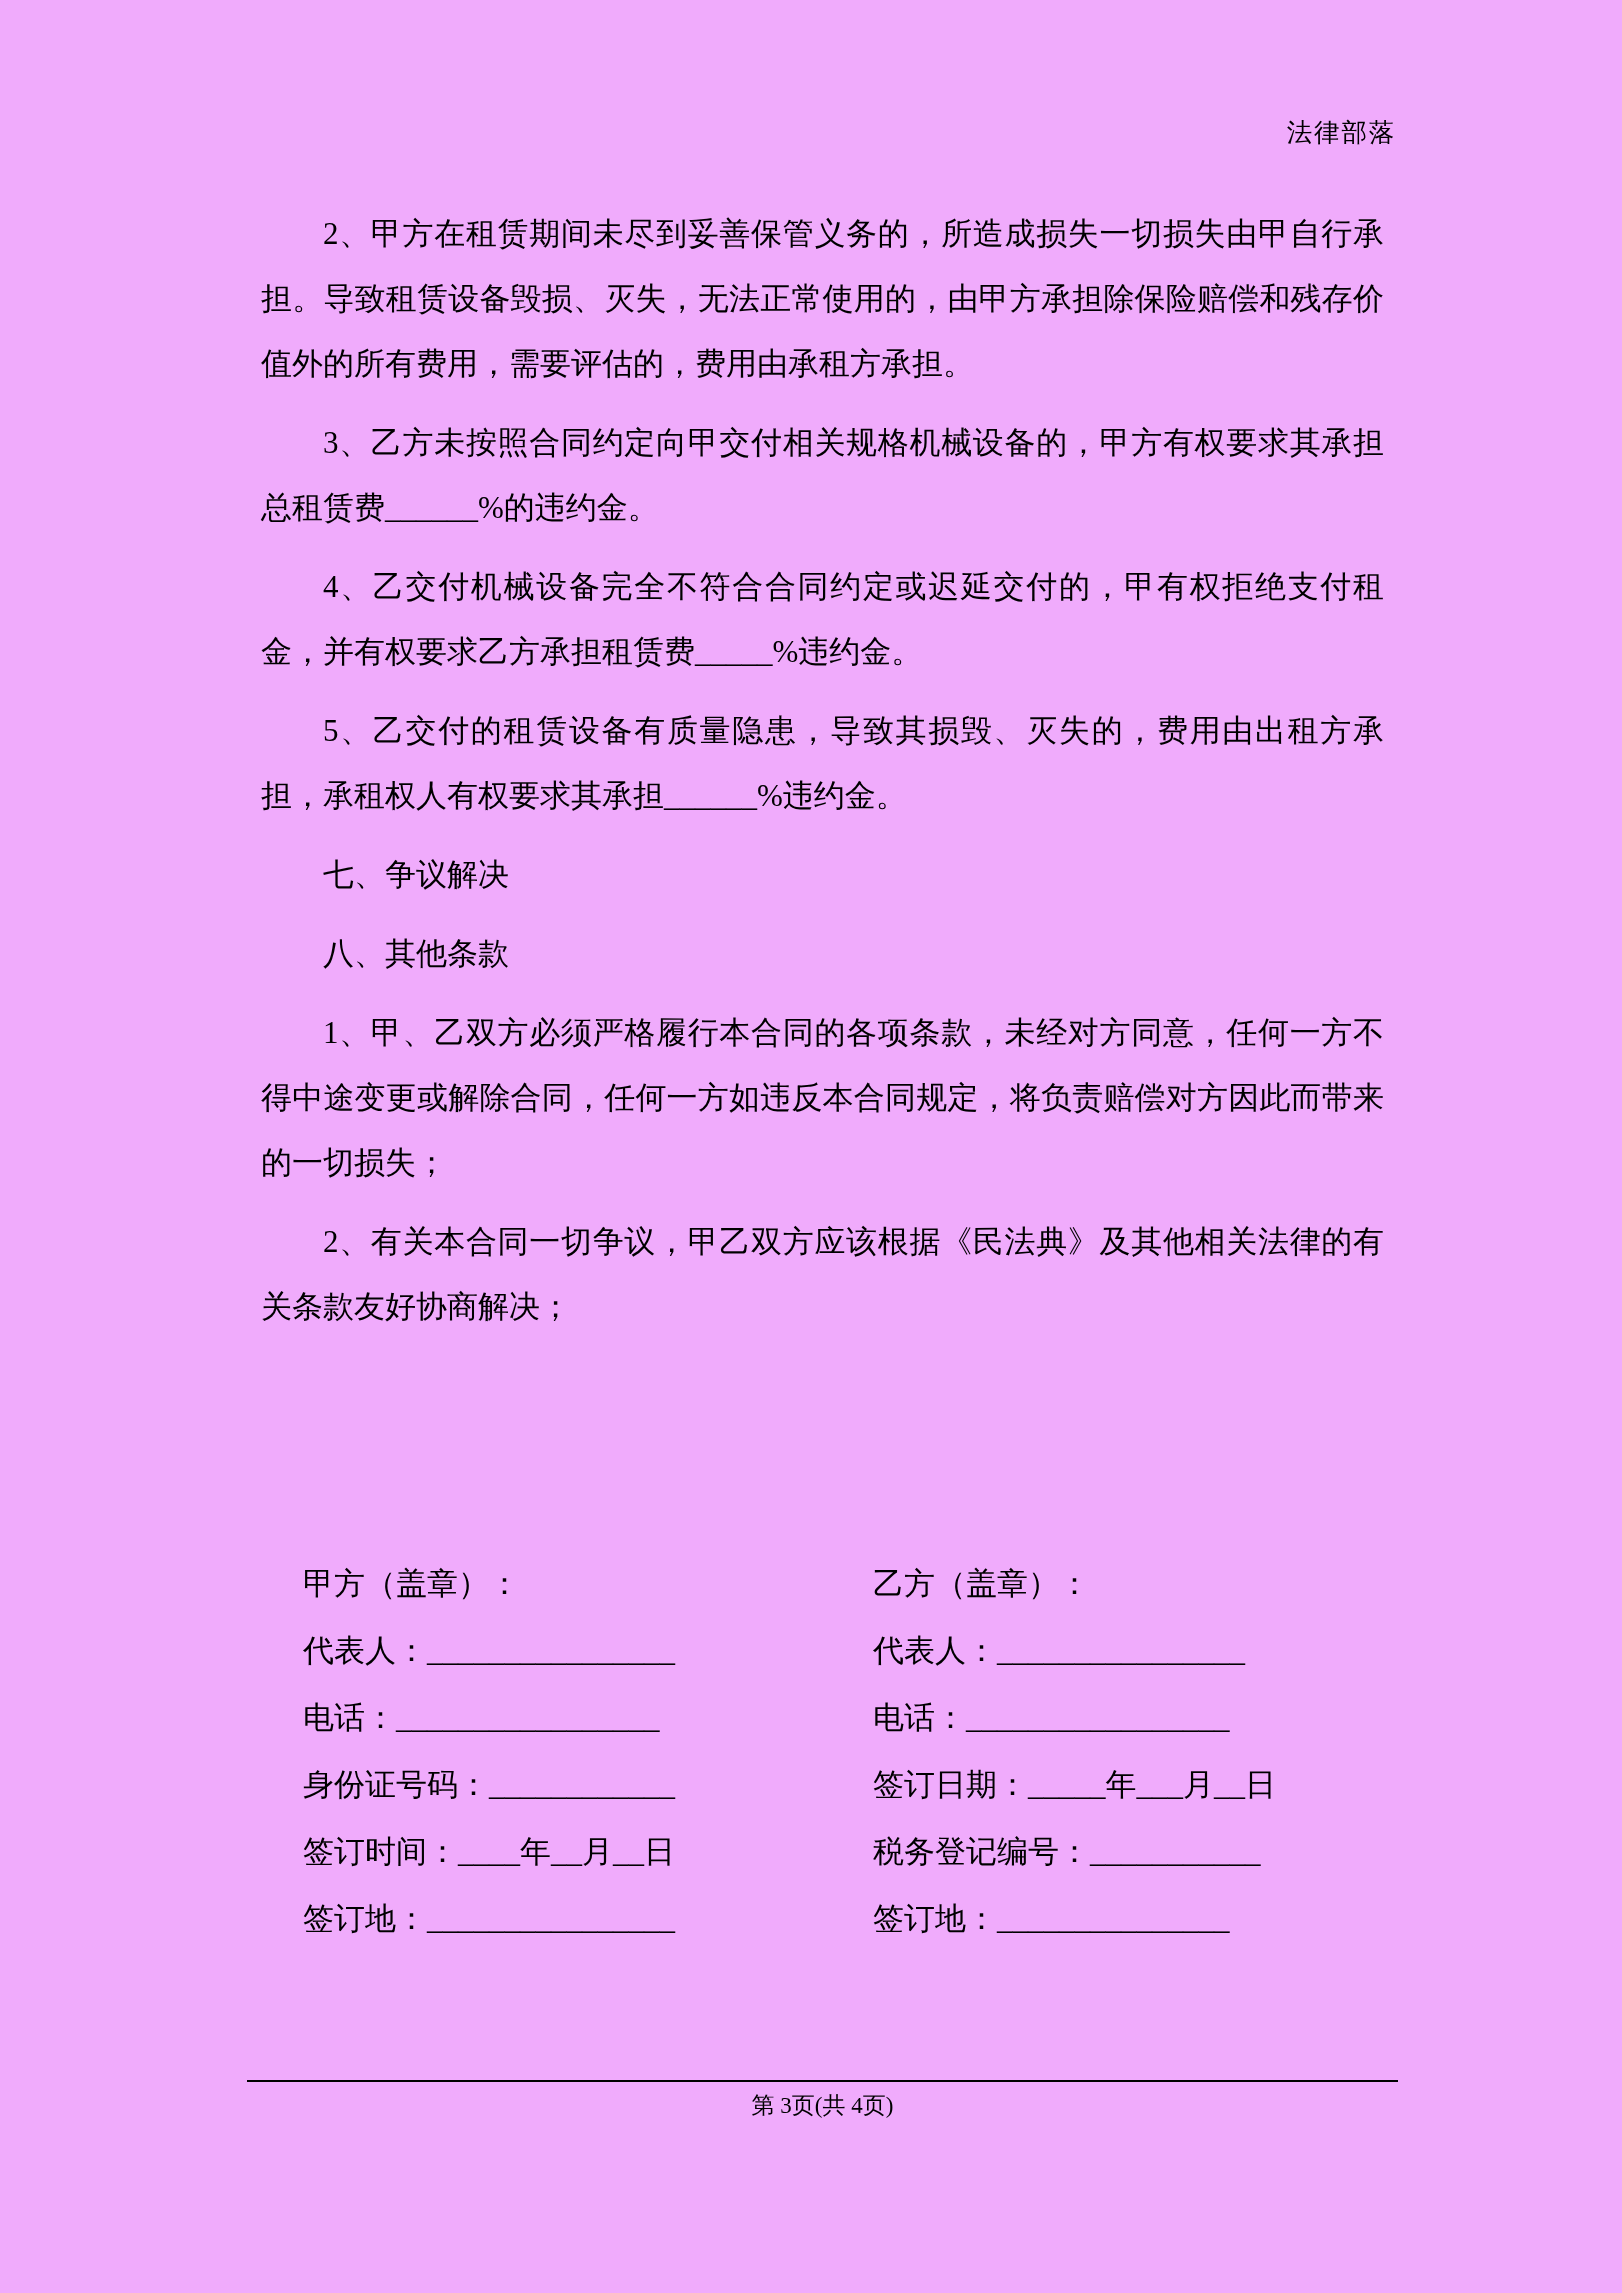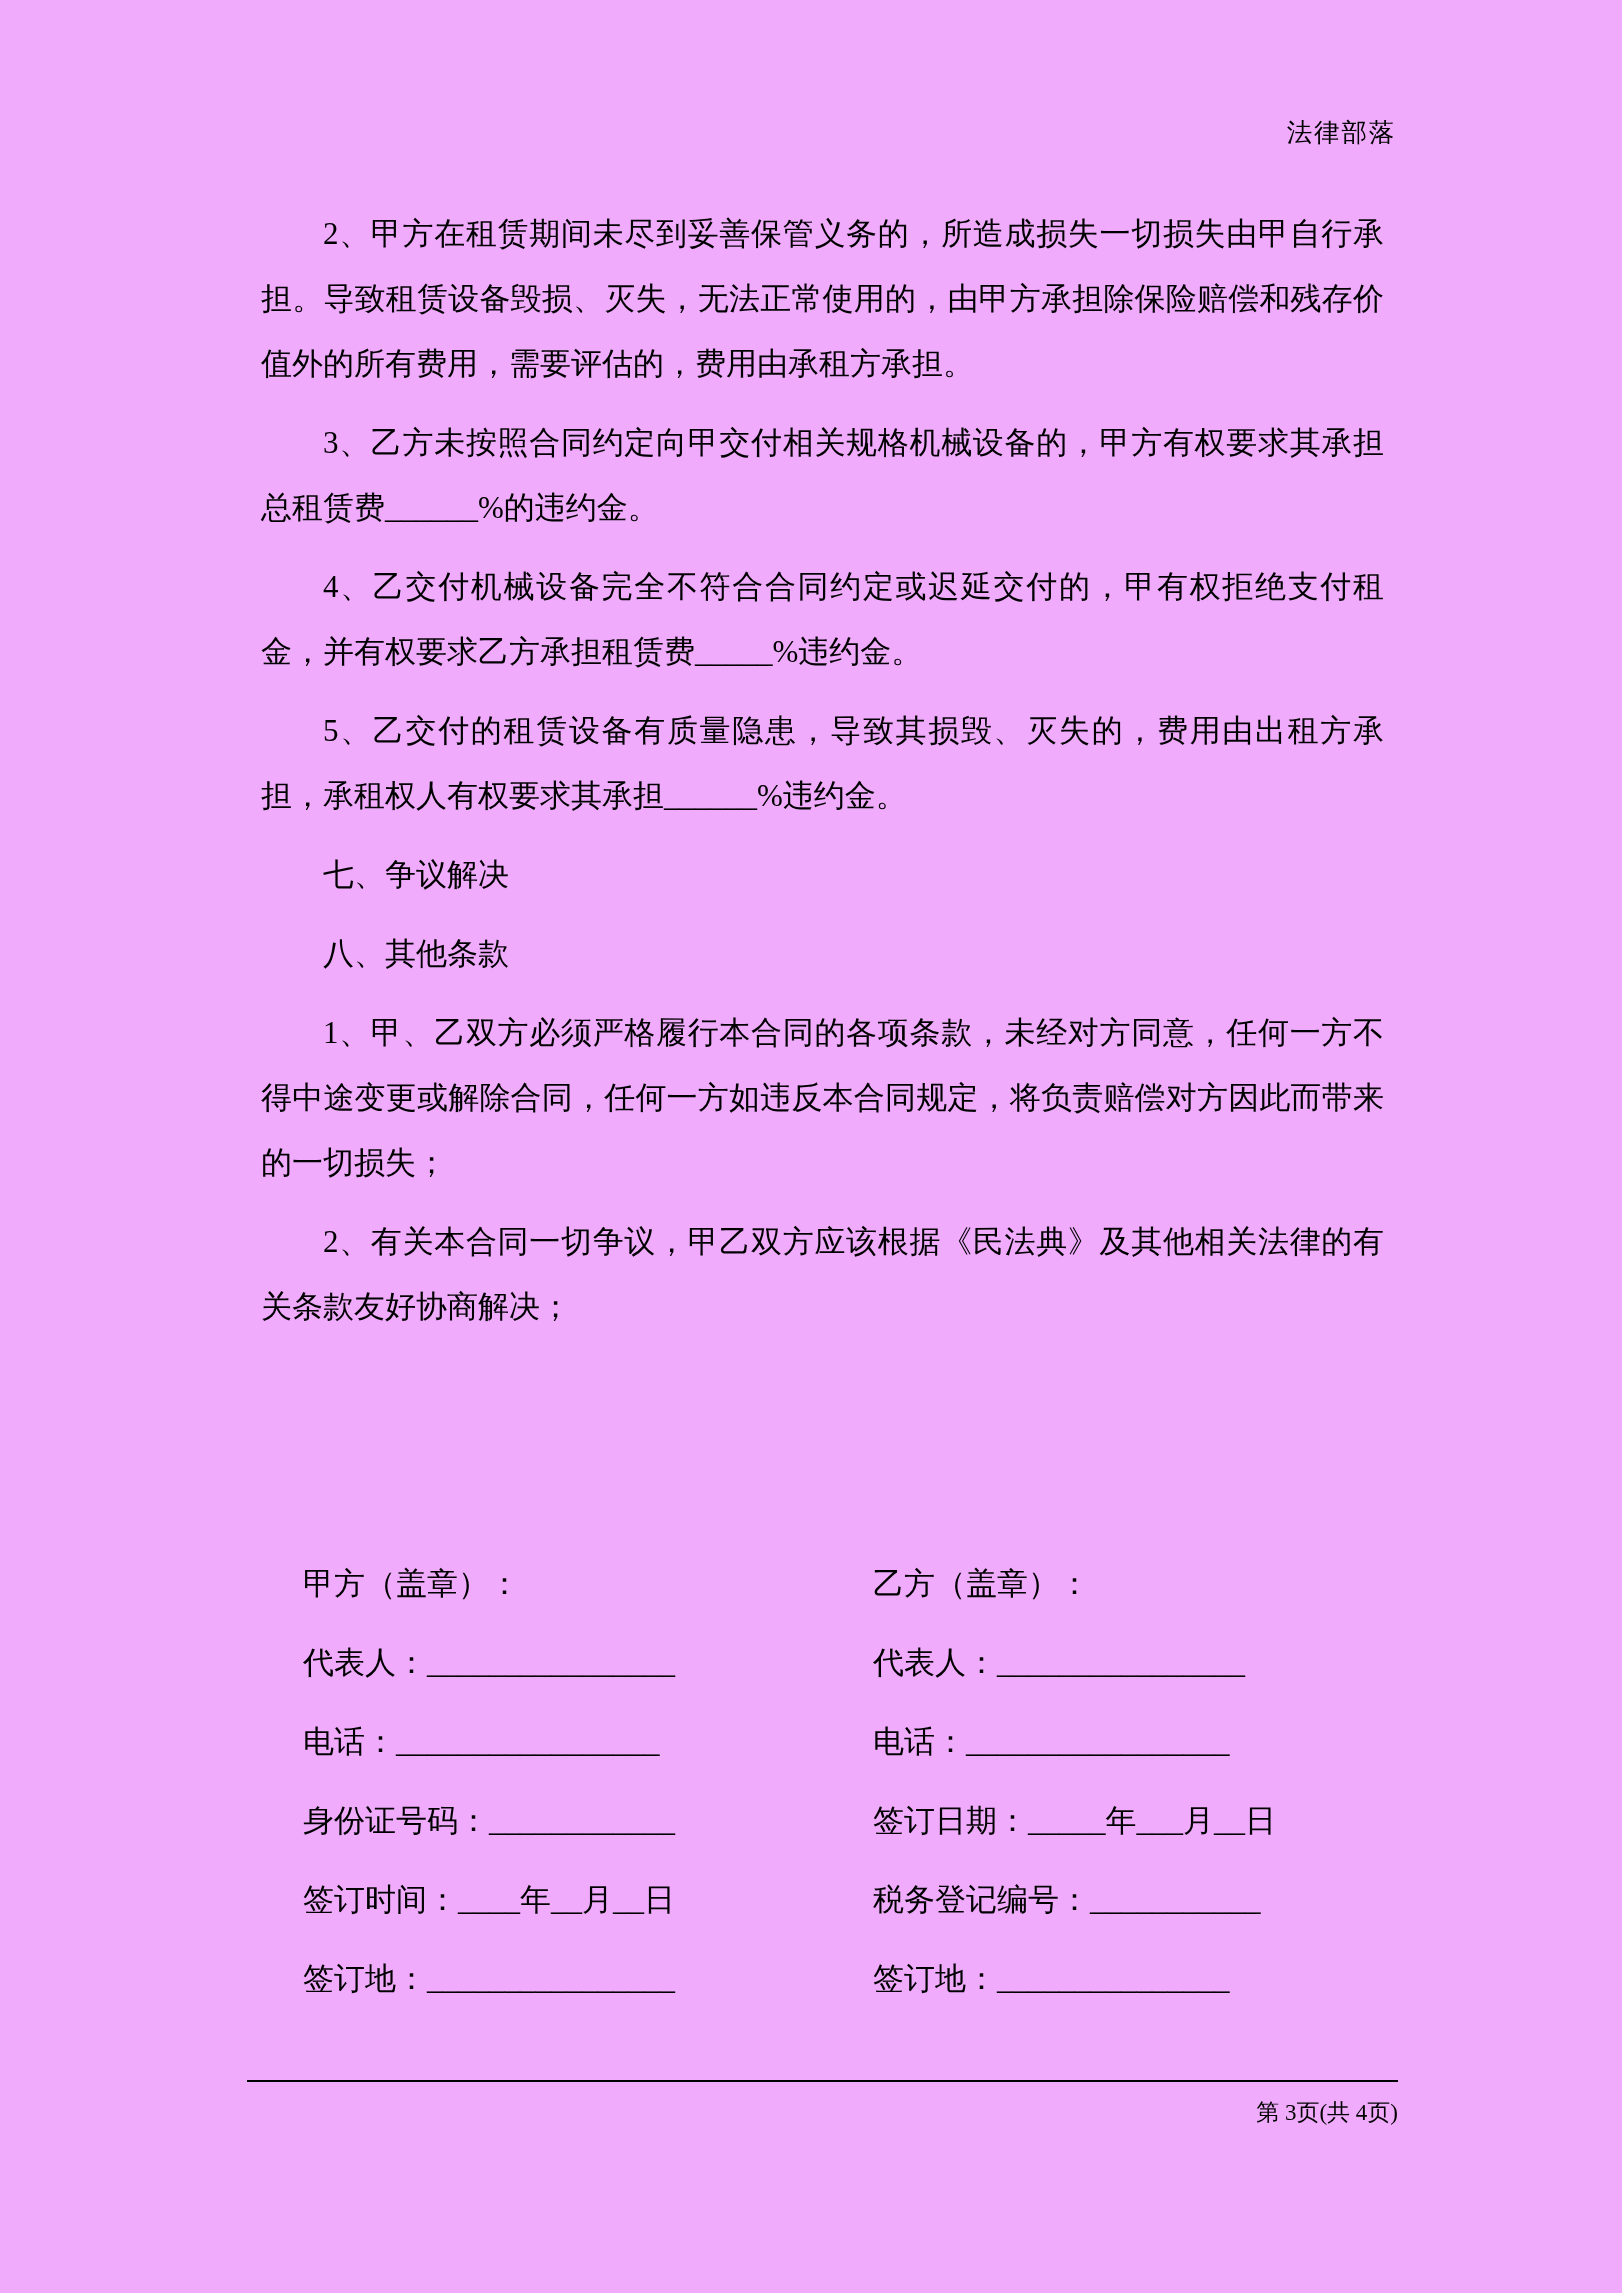--- a/index.html
+++ b/index.html
@@ -50,37 +50,35 @@
     top: 1550px;
     left: 303px;
     width: 1182px;
     display: flex;
     font-size: 31px;
     line-height: 67px;
   }
   .sig-col {
     display: flex;
     flex-direction: column;
-    gap: 12px;
   }
   .sig-col.left { width: 570px; }
   .sig-col.right { width: 564px; }
   .sig-line { white-space: nowrap; }
   .footer {
     position: absolute;
     left: 247px;
     top: 2080px;
     width: 1151px;
     border-top: 2.7px solid #000000;
     text-align: center;
   }
   .page-number {
-    margin-top: 15px;
+    margin-top: 8px;
     font-size: 23px;
-    text-align: right;
   }
 </style>
 </head>
 <body>
 
 <div class="page">
 
   <div class="brand">法律部落</div>
 
   <div class="content">

